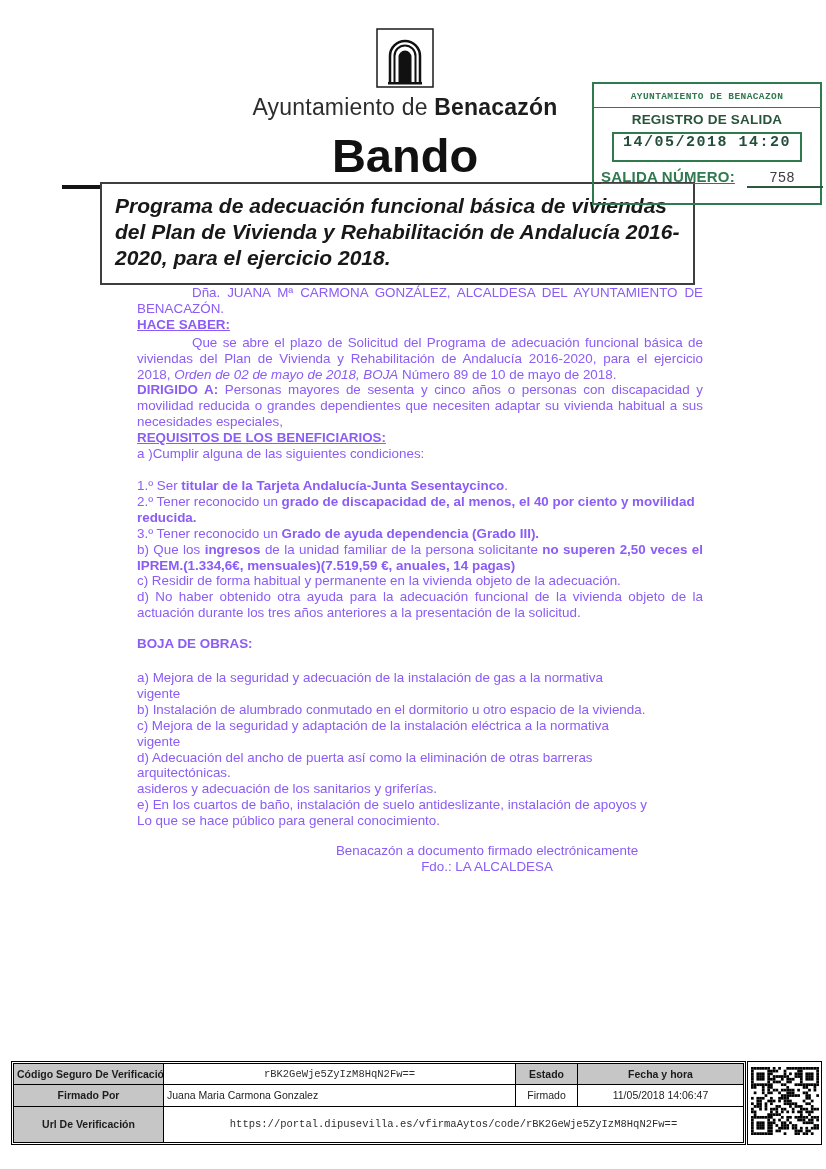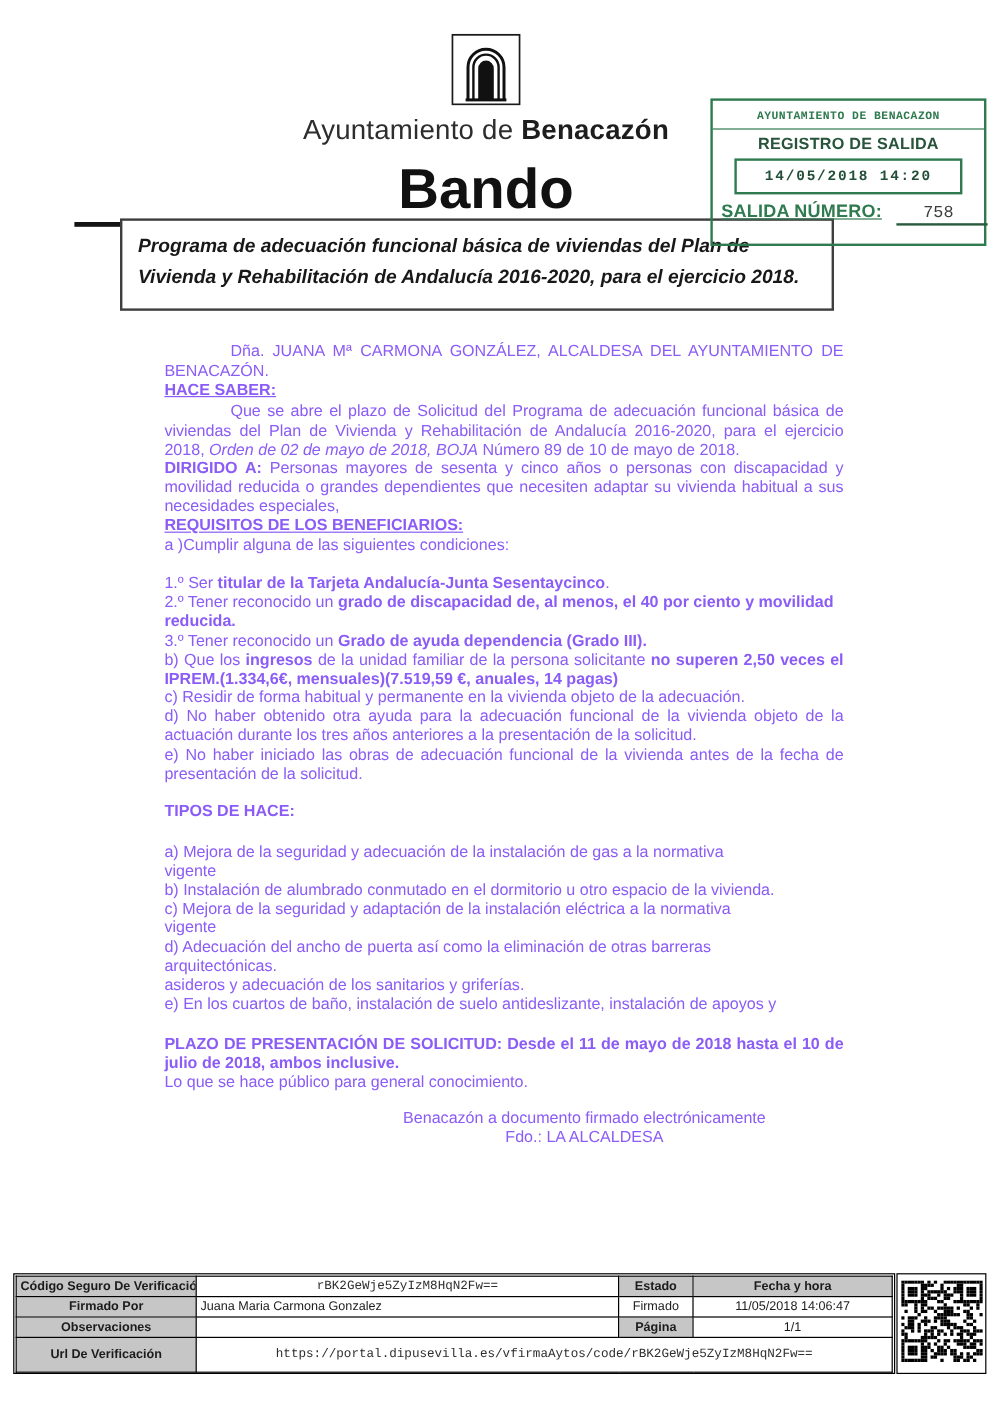--- a/index.html
+++ b/index.html
@@ -18,37 +18,37 @@
   .doc-title{font-size:47px;font-weight:bold;color:#111;margin-top:10px;line-height:50px;}
 
   
   .bando-line{position:absolute;left:62px;top:185px;width:40px;height:4px;background:#141414;z-index:2;}
 
   
   .title-box{
     position:absolute;left:100px;top:182px;width:566px;z-index:3;
     border:2px solid #3e3e3e;background:#fff;
     padding:9px 12px 12px 13px;
-    font-weight:bold;font-style:italic;font-size:16px;line-height:26px;color:#181818;
+    font-weight:bold;font-style:italic;font-size:21px;line-height:26px;color:#181818;
   }
 
   
   .stamp{
     position:absolute;left:592px;top:82px;width:226px;height:119px;z-index:5;
     border:2px solid #2f7a4f;background:transparent;text-align:center;
   }
   .stamp-org{
     font-family:"Liberation Mono", monospace;font-size:9.5px;font-weight:bold;
     color:#2f7a4f;padding:7px 0 5px 0;border-bottom:1px solid #2f7a4f;letter-spacing:.4px;
   }
   .stamp-registry{font-size:13.5px;font-weight:bold;color:#27543a;margin-top:4px;letter-spacing:.2px;}
   .stamp-datebox{
     width:186px;height:26px;margin:5px auto 0 auto;border:2px solid #2f7a4f;
-    display:flex;align-items:center;justify-content:center;
-    font-family:"Liberation Mono", monospace;font-size:12px;font-weight:bold;
+    display:flex;justify-content:center;
+    font-family:"Liberation Mono", monospace;font-size:15px;font-weight:bold;
     color:#234f38;letter-spacing:1.5px;
   }
   .stamp-salida{margin-top:6px;text-align:left;padding-left:7px;white-space:nowrap;}
   .stamp-salida .lbl{
     font-size:15px;font-weight:bold;color:#2f7a4f;text-decoration:underline;letter-spacing:.2px;
   }
   .stamp-salida .num{
     display:inline-block;font-family:"Liberation Mono", monospace;font-size:14px;color:#3d3d3d;
     border-bottom:2px solid #2a5a3c;padding:0 28px 1px 22px;margin-left:8px;line-height:14px;
   }
@@ -141,38 +141,36 @@
 
     <p class="mt-l">a )Cumplir alguna de las siguientes condiciones:</p>
 
     <div class="mt-m">
       <p><span>1.º Ser </span><span class="b">titular de la Tarjeta Andalucía-Junta Sesentaycinco</span><span>.</span></p>
       <p><span>2.º Tener reconocido un </span><span class="b">grado de discapacidad de, al menos, el 40 por ciento y movilidad reducida.</span></p>
       <p><span>3.º Tener reconocido un </span><span class="b">Grado de ayuda dependencia (Grado III).</span></p>
       <p class="just"><span>b) Que los </span><span class="b">ingresos</span><span> de la unidad familiar de la persona solicitante </span><span class="b">no superen 2,50 veces el IPREM.(1.334,6€, mensuales)(7.519,59 €, anuales, 14 pagas)</span></p>
       <p>c) Residir de forma habitual y permanente en la vivienda objeto de la adecuación.</p>
       <p class="just">d) No haber obtenido otra ayuda para la adecuación funcional de la vivienda objeto de la actuación durante los tres años anteriores a la presentación de la solicitud.</p>
-      <p class="just">e) No haber iniciado las obras de adecuación funcional de la vivienda antes de la fecha de presentación de la solicitud.</p>
     </div>
 
-    <p class="hline sec-gap" style="margin-top:15px">TIPOS DE HACE:</p>
+    <p class="hline sec-gap" style="margin-top:15px">BOJA DE OBRAS:</p>
 
     <div class="mt-l">
       <p>a) Mejora de la seguridad y adecuación de la instalación de gas a la normativa</p>
       <p>vigente</p>
       <p>b) Instalación de alumbrado conmutado en el dormitorio u otro espacio de la vivienda.</p>
       <p>c) Mejora de la seguridad y adaptación de la instalación eléctrica a la normativa</p>
       <p>vigente</p>
       <p>d) Adecuación del ancho de puerta así como la eliminación de otras barreras</p>
       <p>arquitectónicas.</p>
       <p>asideros y adecuación de los sanitarios y griferías.</p>
       <p>e) En los cuartos de baño, instalación de suelo antideslizante, instalación de apoyos y</p>
     </div>
 
-    <p class="b just" style="margin-top:17px">PLAZO DE PRESENTACIÓN DE SOLICITUD: Desde el 11 de mayo de 2018 hasta el 10 de julio de 2018, ambos inclusive.</p>
 
     <p class="publico">Lo que se hace público para general conocimiento.</p>
 
     <div class="firma">
       <p>Benacazón a documento firmado electrónicamente</p>
       <p>Fdo.: LA ALCALDESA</p>
     </div>
   </div>
 
   <div class="footer-wrap">
@@ -188,26 +186,20 @@
         <td class="glabel">Código Seguro De Verificación:</td>
         <td class="mono">rBK2GeWje5ZyIzM8HqN2Fw==</td>
         <td class="glabel">Estado</td>
         <td class="glabel">Fecha y hora</td>
       </tr>
       <tr class="row-std">
         <td class="glabel">Firmado Por</td>
         <td class="lval">Juana Maria Carmona Gonzalez</td>
         <td class="cval">Firmado</td>
         <td class="cval">11/05/2018 14:06:47</td>
-      </tr>
-      <tr class="row-std">
-        <td class="glabel">Observaciones</td>
-        <td class="lval"></td>
-        <td class="glabel">Página</td>
-        <td class="cval">1/1</td>
       </tr>
       <tr class="row-url">
         <td class="glabel">Url De Verificación</td>
         <td class="mono urlcell" colspan="3">https://portal.dipusevilla.es/vfirmaAytos/code/rBK2GeWje5ZyIzM8HqN2Fw==</td>
       </tr>
     </tbody>
       </table>
   </div>
 
   <div class="qr-box">

